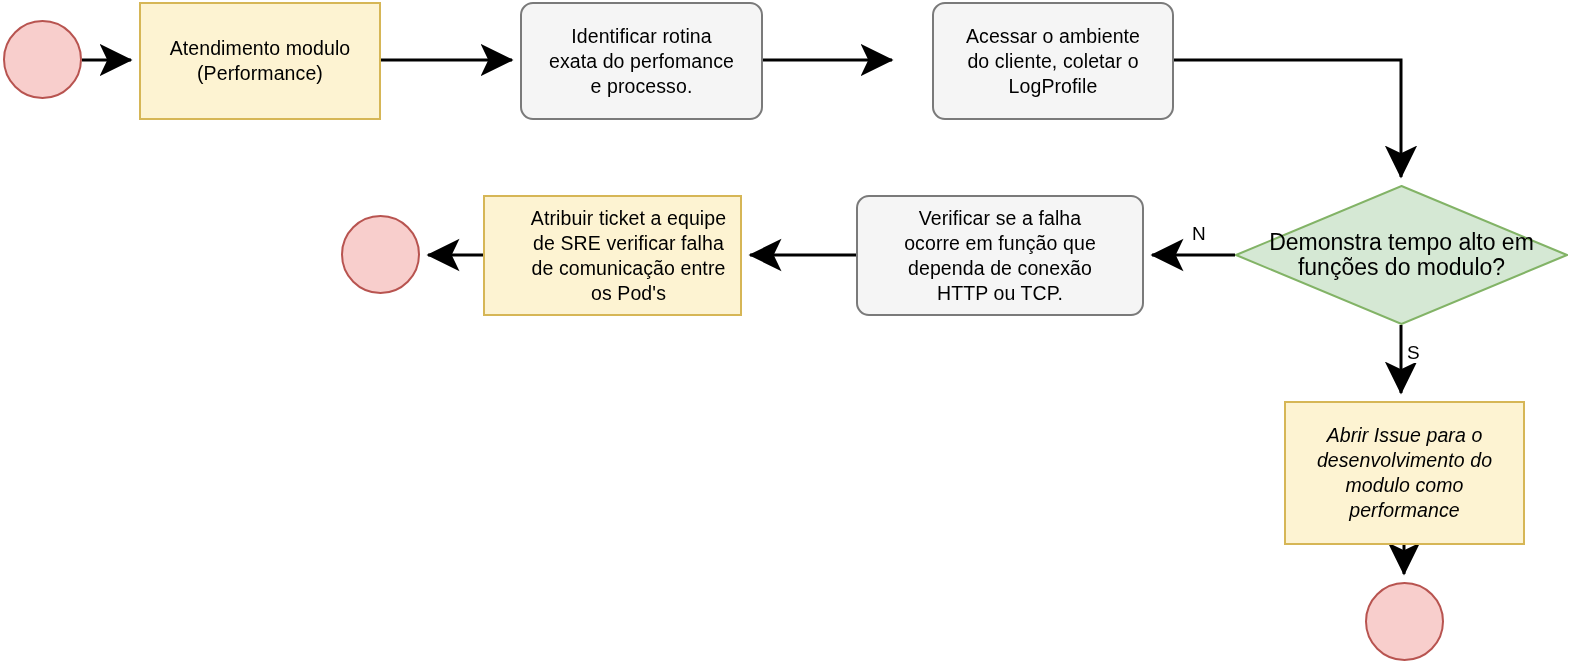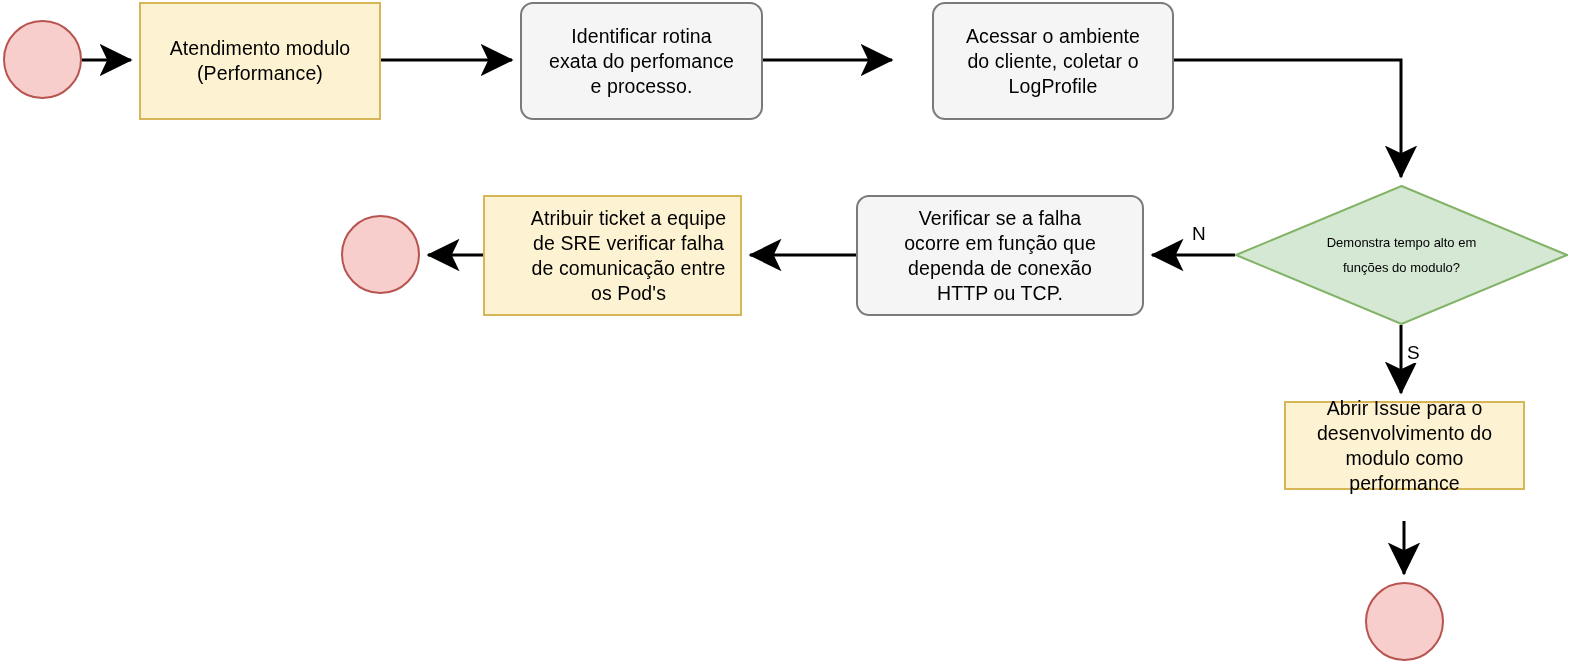--- a/index.html
+++ b/index.html
@@ -67,21 +67,21 @@
   .diamond-label {
     position: absolute;
     left: 0;
     top: 0;
     width: 100%;
     height: 100%;
     display: flex;
     align-items: center;
     justify-content: center;
     text-align: center;
-    font-size: 13px;
+    font-size: 23px;
     line-height: 25px;
     color: #000000;
     white-space: pre-line;
   }
   .edge-label {
     position: absolute;
     font-size: 19px;
     line-height: 20px;
     color: #000000;
     background: #ffffff;
@@ -163,21 +163,21 @@
       <polygon points="166.5,1 332,70 166.5,139 1,70" fill="#d5e8d4" stroke="#82b366" stroke-width="2"></polygon>
     </svg>
     <div class="diamond-label">Demonstra tempo alto em
 funções do modulo?</div>
   </div>
 
   <div class="edge-label" style="left:1190px; top:224px;">N</div>
 
   <div class="edge-label" style="left:1405px; top:343px;">S</div>
 
-  <div class="node rect-yellow" style="left:1284px; top:401px; width:241px; height:89px;">
+  <div class="node rect-yellow" style="left:1284px; top:401px; width:241px; height:144px;font-style:italic;">
     <span class="node-text">Abrir Issue para o
 desenvolvimento do
 modulo como
 performance</span>
   </div>
 
   <div class="node terminator" style="left:1365px; top:582px; width:79px; height:79px;">
     <span class="node-text"></span>
   </div>
 

